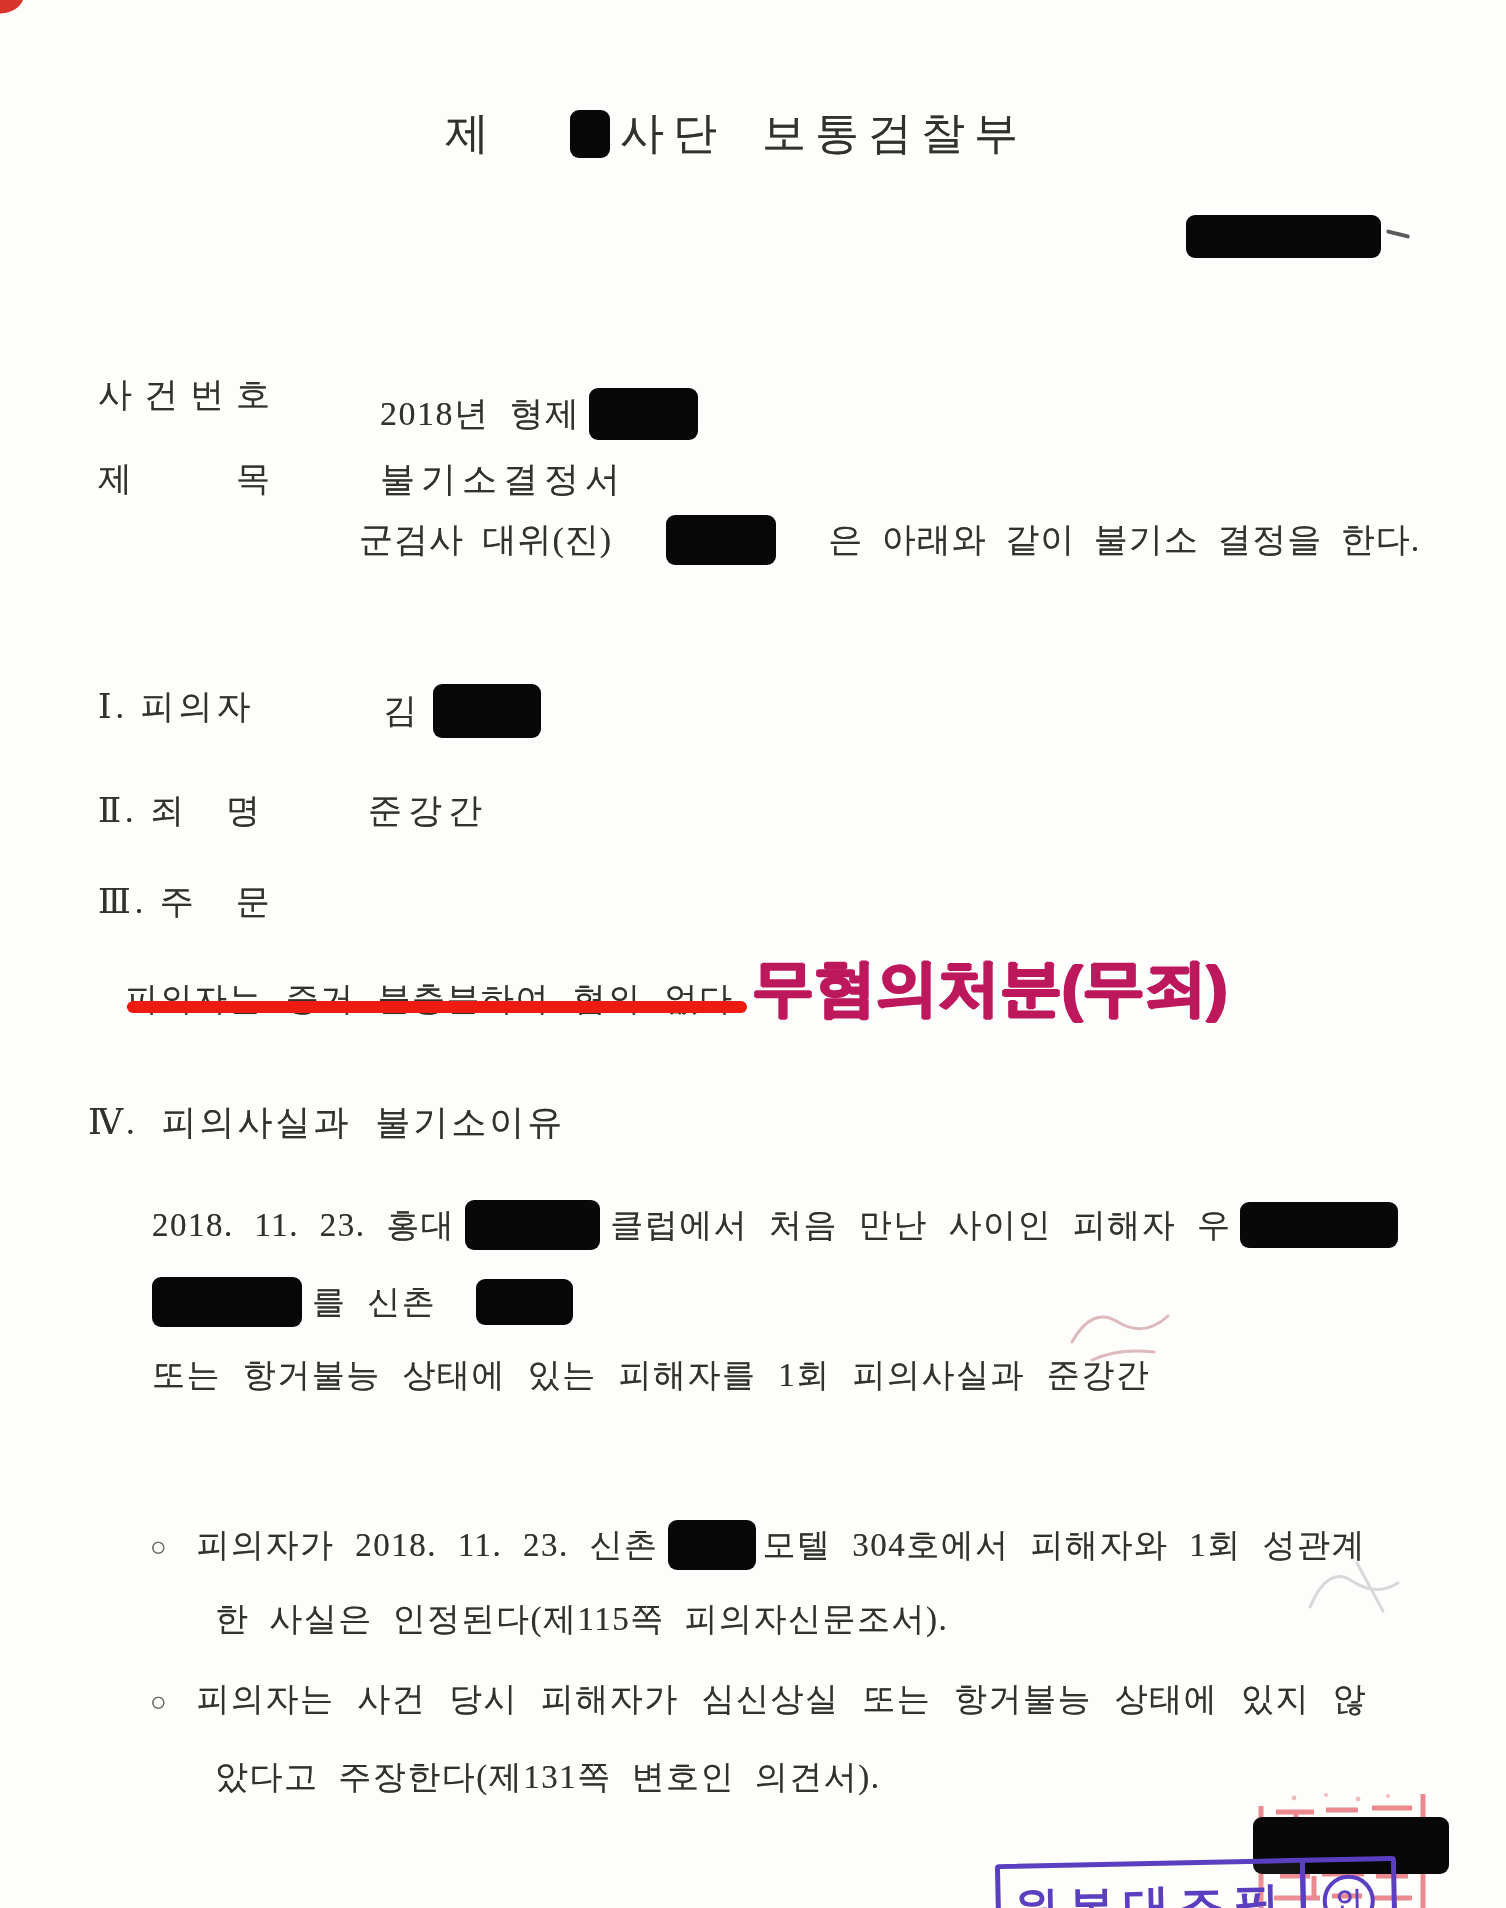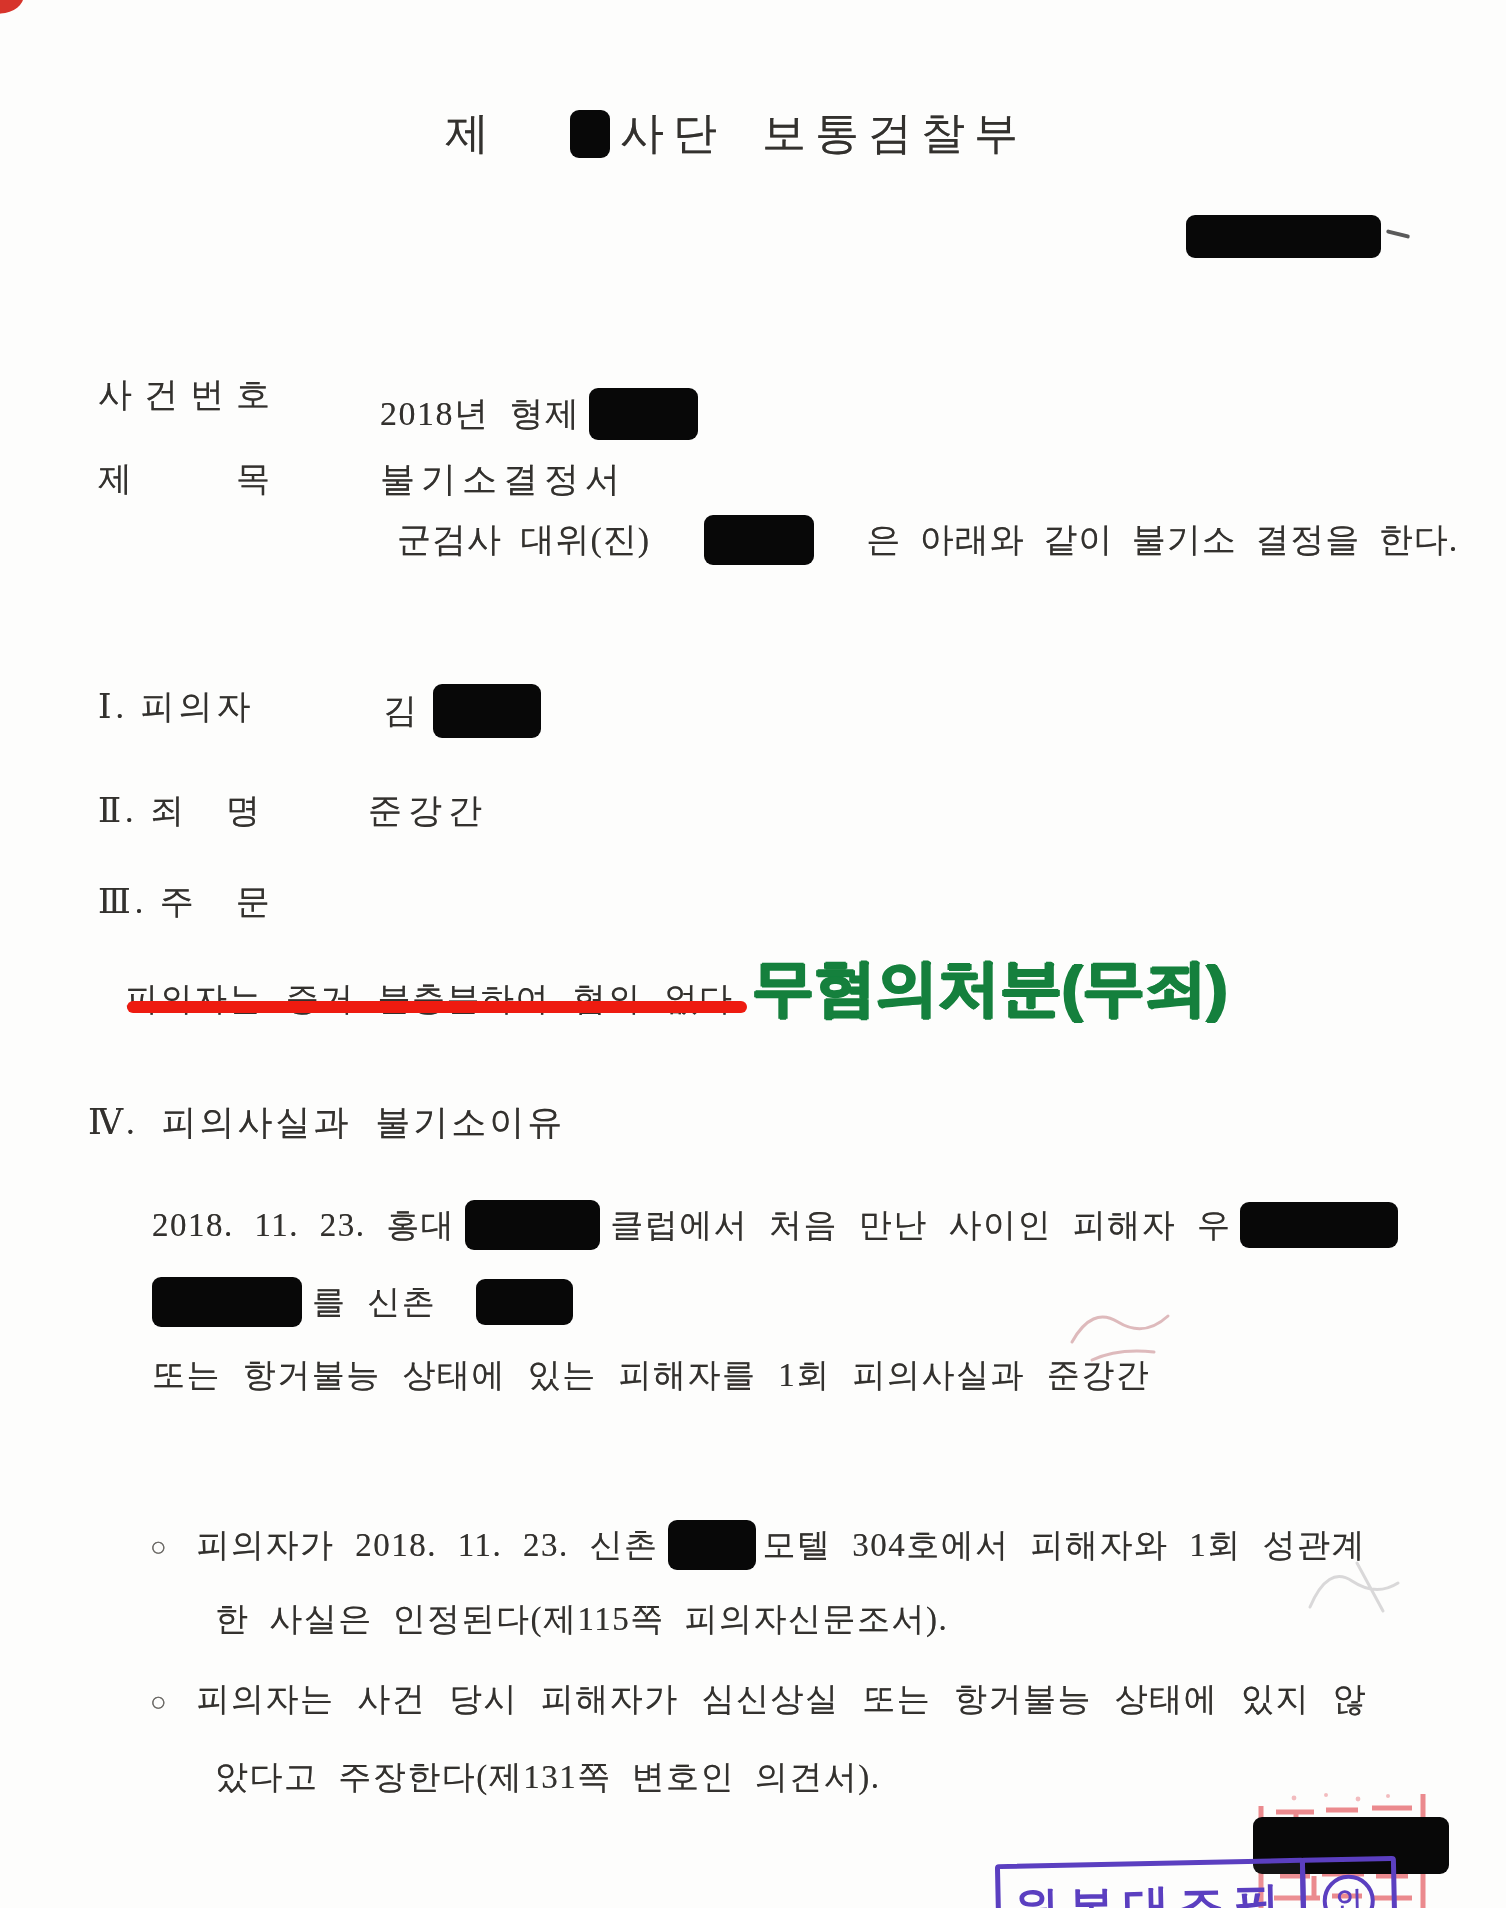--- a/index.html
+++ b/index.html
@@ -36,21 +36,21 @@
   .body-text{font-size:33px;letter-spacing:1.5px;margin-top:16px;}
   .dash-mark{position:absolute;background:#5a5a5a;border-radius:2px;transform:rotate(14deg);}
   .red-underline{
     position:absolute;background:#ee1b10;border-radius:6px;z-index:2;
   }
   .annotation{
     position:absolute;
     font-family:"Liberation Sans","DejaVu Sans",sans-serif;
     font-weight:800;
     font-size:62px;
-    color:#15803d;
+    color:#be185d;
     letter-spacing:0px;
     white-space:nowrap;
     text-shadow:1.6px 0 0 currentColor,-1.6px 0 0 currentColor,0 1.2px 0 currentColor,0 -1.2px 0 currentColor;
     z-index:2;
   }
   .bullet-marker{font-size:28px;color:#6b6965;margin-right:28px;transform:translateY(2px);}
   .stamp{
     position:absolute;left:996px;top:1860px;display:flex;align-items:stretch;
     transform:rotate(-1.2deg);z-index:5;color:#5b3fc0;
   }
@@ -95,21 +95,21 @@
     <span class="redact" style="width:109px;height:52px;margin-left:8px;"></span>
   </div>
 
   <div class="line label" style="left:98px;top:456px;">
     <span>제　　목</span>
   </div>
   <div class="line" style="left:380px;top:456px;font-size:35px;letter-spacing:6px;">
     <span>불기소결정서</span>
   </div>
 
-  <div class="line" style="left:397px;top:515px;font-size:34px;word-spacing:9px;letter-spacing:1px;gap:40px;">
+  <div class="line" style="left:359px;top:515px;font-size:34px;word-spacing:9px;letter-spacing:1px;gap:40px;">
     <span>군검사 대위(진)</span>
     <span class="redact" style="width:110px;height:50px;margin-left:14px;margin-right:12px;"></span>
     <span>은 아래와 같이 불기소 결정을 한다.</span>
   </div>
 
   <div class="line sec-label" style="left:98px;top:684px;">
     <span>Ⅰ. 피의자</span>
   </div>
   <div class="line" style="left:383px;top:684px;font-size:34px;">
     <span>김</span>

